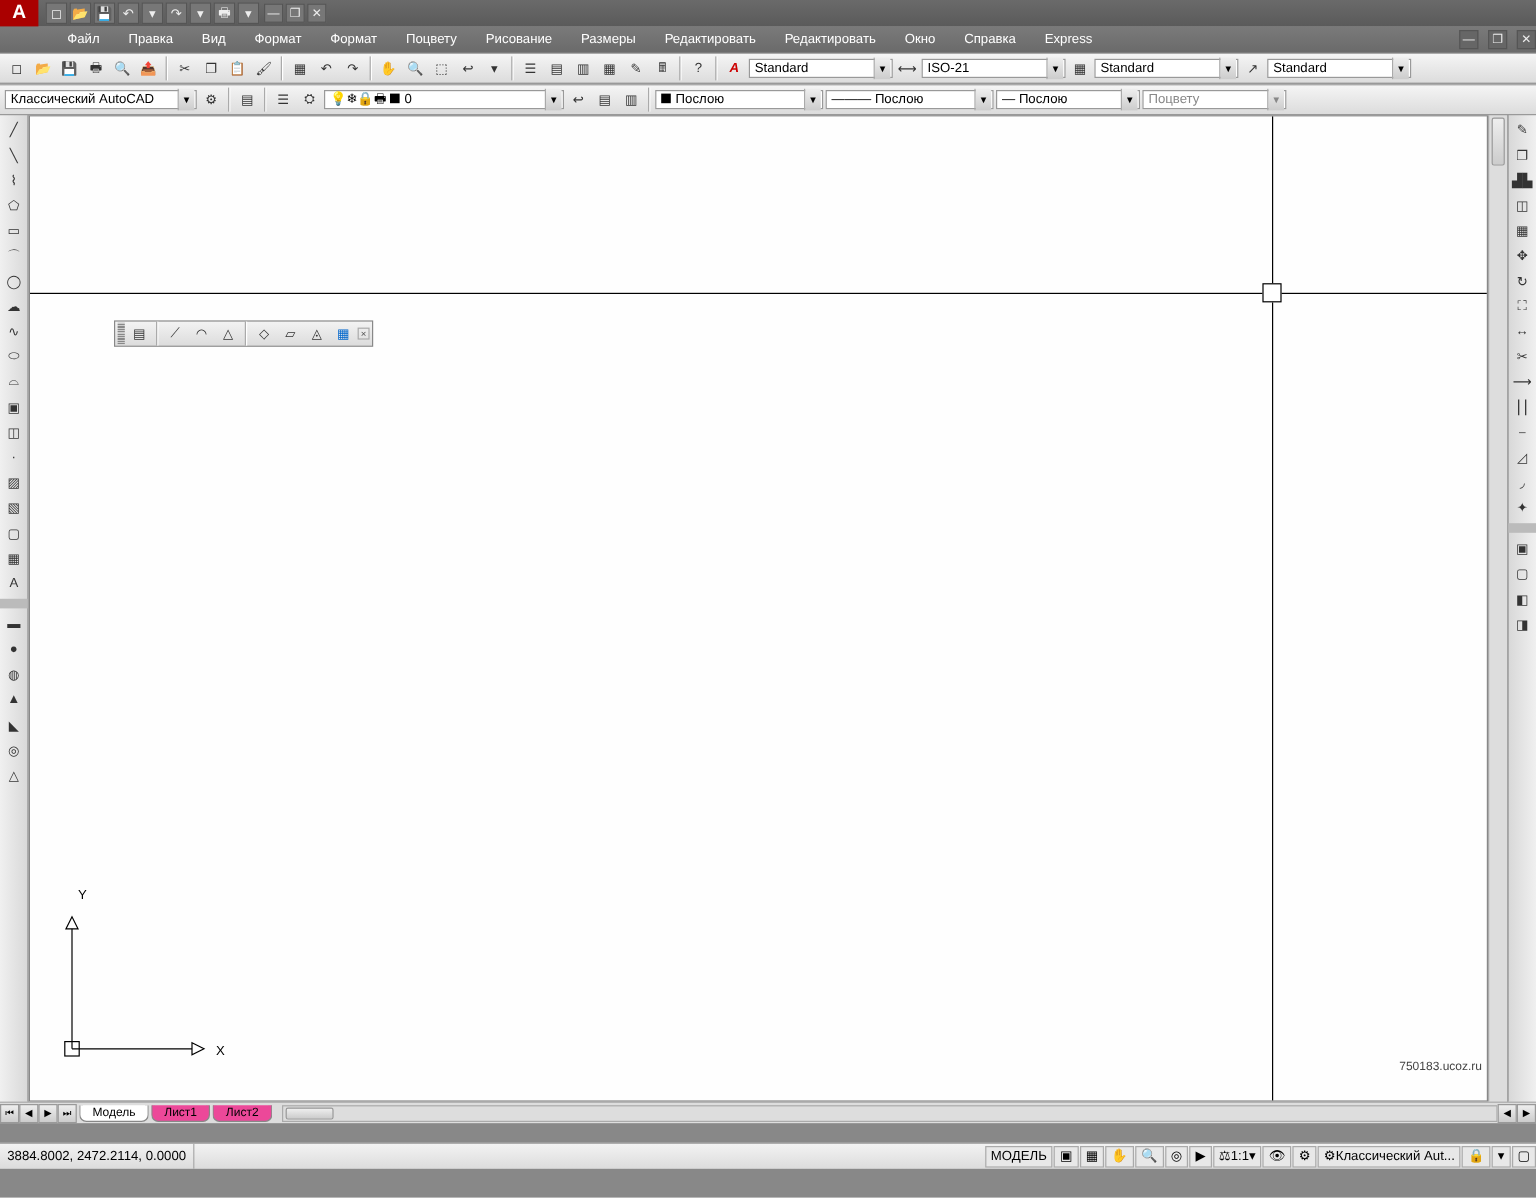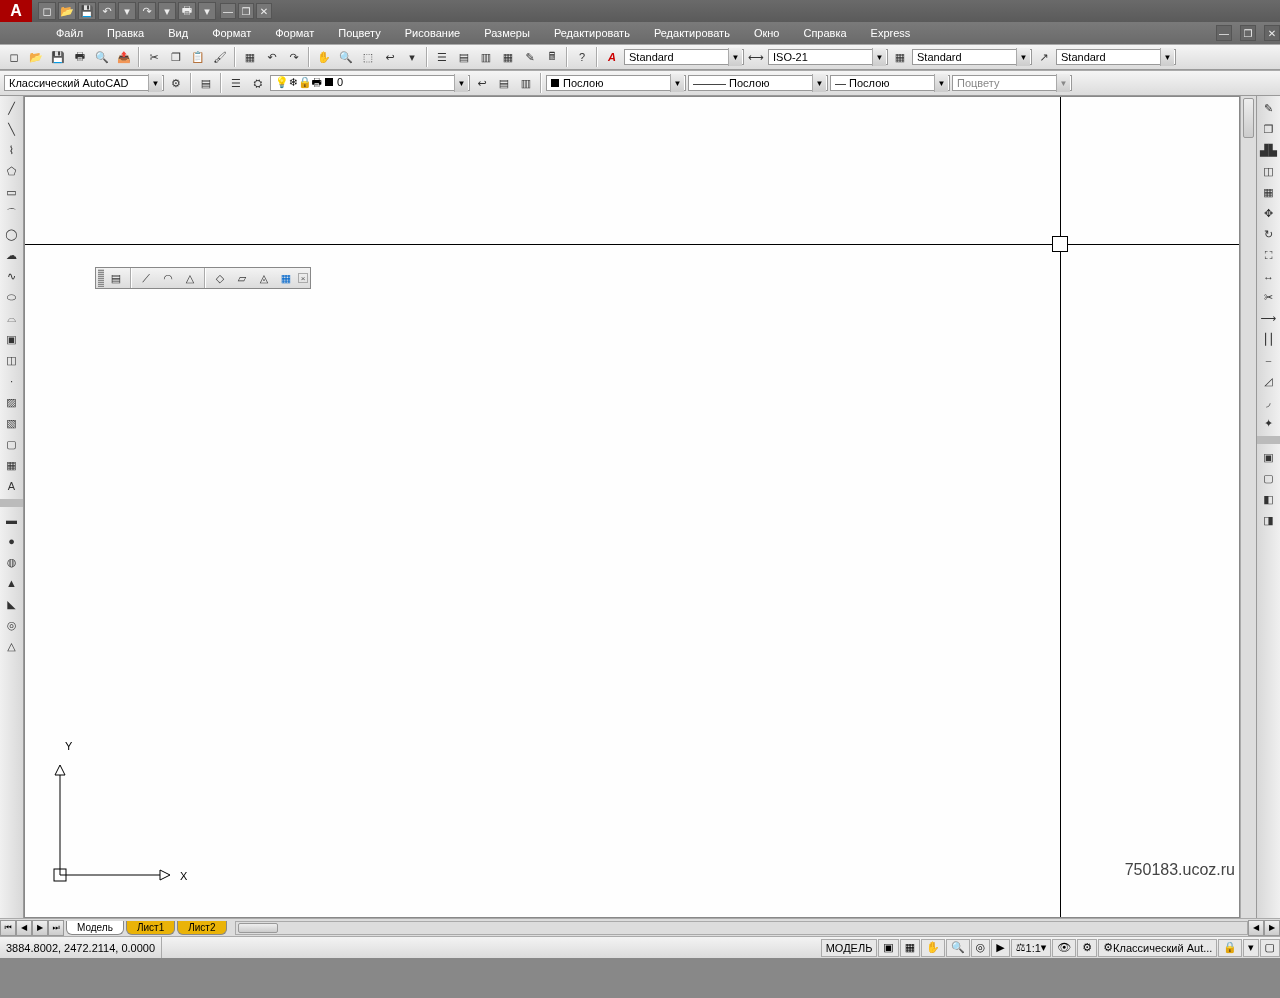--- a/index.html
+++ b/index.html
@@ -39,31 +39,31 @@
 .float-close { width: 10px; height: 10px; font-size: 8px; display: flex; align-items: center; justify-content: center; color: #555; border: 1px solid #aaa; cursor: pointer; margin-left: auto; }
 
 .right-toolbar { width: 24px; background: linear-gradient(to left,#f0f0f0,#d8d8d8); border-left: 1px solid #999; display: flex; flex-direction: column; align-items: center; padding-top: 2px; gap: 1px; }
 .scrollbar-v { width: 16px; background: #ddd; border-left: 1px solid #aaa; position: relative; }
 .scrollbar-v .thumb { position: absolute; top: 2px; left: 2px; right: 2px; height: 40px; background: linear-gradient(#eee,#ccc); border: 1px solid #999; border-radius: 2px; }
 
 .tabs-row { height: 18px; background: #ddd; display: flex; align-items: center; border-top: 1px solid #aaa; }
 .tab-nav { display: flex; gap: 0; }
 .tab-nav-btn { width: 16px; height: 16px; border: 1px solid #999; background: linear-gradient(#eee,#ccc); display: flex; align-items: center; justify-content: center; font-size: 8px; cursor: pointer; }
 .tab { padding: 1px 10px; background: #fff; border: 1px solid #888; border-top: none; border-radius: 0 0 6px 6px; margin-left: 2px; font-size: 10px; cursor: pointer; }
-.tab.inactive { background: #eab308; }
+.tab.inactive { background: #ec4899; }
 .h-scroll { flex: 1; height: 14px; background: #ddd; margin-left: 8px; position: relative; border: 1px solid #aaa; }
 .h-scroll .thumb { position: absolute; left: 2px; top: 1px; width: 40px; bottom: 1px; background: linear-gradient(#eee,#ccc); border: 1px solid #999; border-radius: 2px; }
 
-.statusbar { height: 22px; background: linear-gradient(#f3f3f3,#dcdcdc); border-top: 1px solid #aaa; display: flex; align-items: center; font-size: 10px; }
+.statusbar { height: 22px; background: linear-gradient(#f3f3f3,#dcdcdc); border-top: 1px solid #aaa; display: flex; align-items: center; font-size: 10px; margin-top: 16px; }
 .coord { padding: 0 6px; border-right: 1px solid #aaa; height: 100%; display: flex; align-items: center; }
 .status-btn { padding: 0 4px; border: 1px solid #aaa; height: 18px; display: flex; align-items: center; margin-left: 1px; background: #e8e8e8; cursor: pointer; }
 .status-btn.active { background: #b8d8f0; border-color: #6090c0; }
 .spacer { flex: 1; }
 .sq { width: 8px; height: 8px; background: #000; display: inline-block; margin-right: 4px; }
-.watermark { position: absolute; right: 4px; bottom: 38px; font-size: 16px; color: #444; text-shadow: 1px 1px #fff; margin-top: 12px; }
+.watermark { position: absolute; right: 4px; bottom: 22px; font-size: 10px; color: #444; text-shadow: 1px 1px #fff; margin-top: 12px; }
 </style>
 </head>
 <body>
 
 <div class="titlebar">
   <div class="app-logo">A</div>
   <div class="qat">
     <div class="qat-btn">◻</div>
     <div class="qat-btn">📂</div>
     <div class="qat-btn">💾</div>

